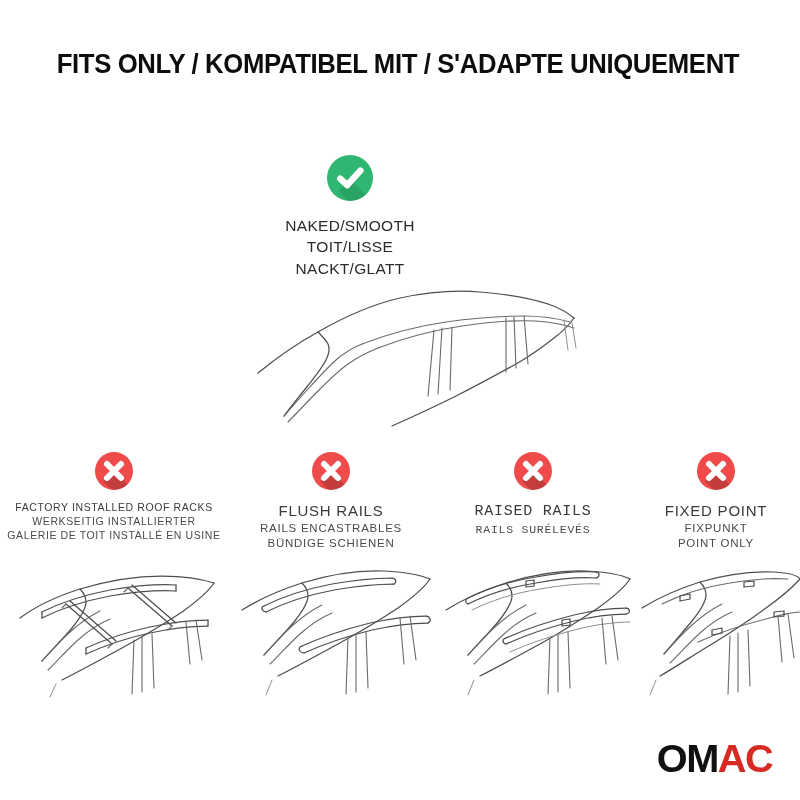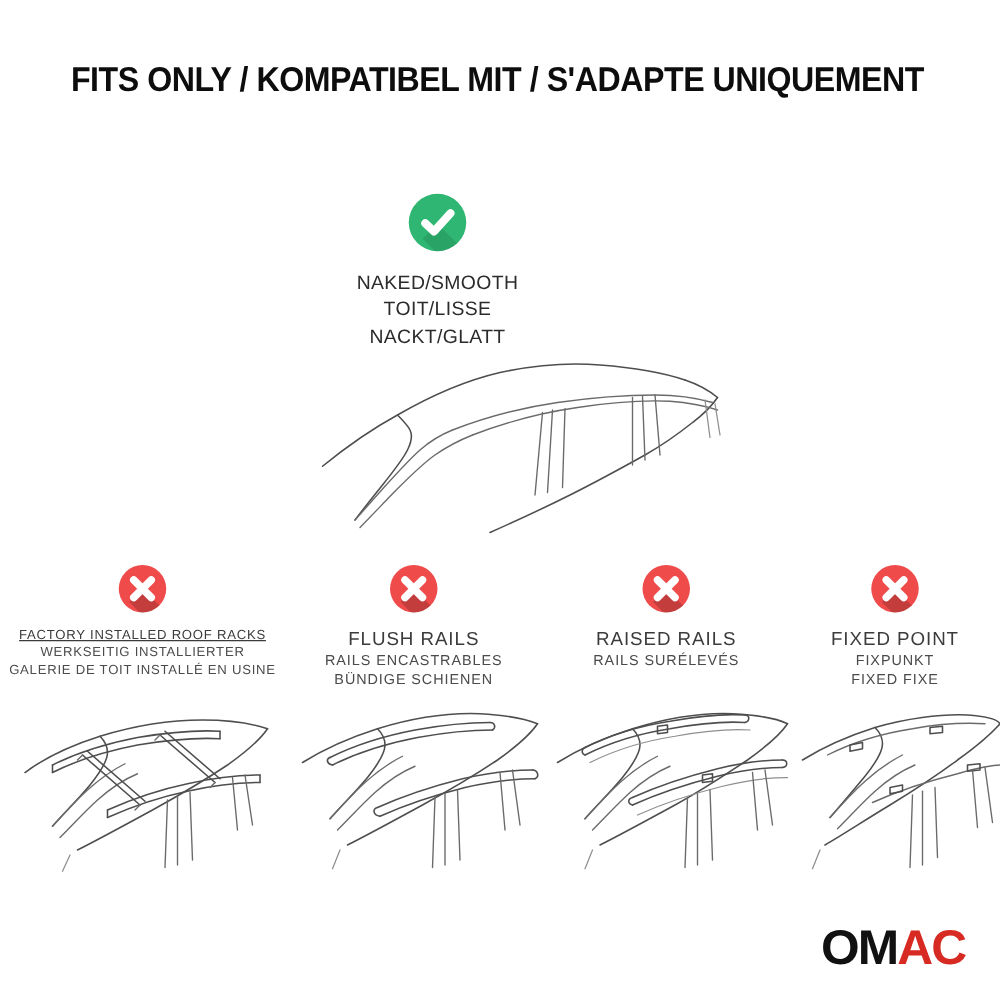--- a/index.html
+++ b/index.html
@@ -91,21 +91,21 @@
   }
 
   
   .col {
     position: absolute;
     top: 452px;
     text-align: center;
   }
   #col-0 { left: 0px;   width: 228px; }
   #col-1 { left: 228px; width: 206px; }
-  #col-2 { left: 434px; width: 198px; }
+  #col-2 { left: 434px; width: 198px; font-family: Liberation Mono, monospace; }
   #col-3 { left: 632px; width: 168px; }
 
   .x-badge {
     width: 38px;
     height: 38px;
     background: #ef4b4b;
   }
   .x-badge .shadow {
     position: absolute;
     left: 50%;
@@ -125,21 +125,21 @@
     font-size: 15px;
     letter-spacing: 0.75px;
     color: #3b3b3b;
     font-weight: normal;
   }
   .col-labels .ln {
     font-size: 11.5px;
     letter-spacing: 0.75px;
     color: #4b4b4b;
   }
-  #col-0 .col-labels .l0 { font-size: 10.5px; letter-spacing: 0.6px; text-decoration: underline; }
+  #col-0 .col-labels .l0 { font-size: 10.5px; letter-spacing: 0.6px; }
   #col-0 .col-labels .ln { font-size: 10.5px; letter-spacing: 0.6px; }
 
   .col-art {
     position: absolute;
     top: 100px;
     left: 0;
     width: 100%;
     height: 150px;
   }
 
@@ -392,21 +392,21 @@
   <div class="badge x-badge">
     <div class="shadow"></div>
     <svg width="38" height="38" viewBox="0 0 38 38" aria-hidden="true">
       <path d="M12 12 L26 26 M26 12 L12 26" fill="none" stroke="#ffffff" stroke-width="6" stroke-linecap="round"></path>
     </svg>
   </div>
 
   <div class="col-labels">
     <div class="l0">FIXED POINT</div>
     <div class="ln">FIXPUNKT</div>
-    <div class="ln">FIXED FIXE</div>
+    <div class="ln">POINT ONLY</div>
   </div>
 
   <div class="col-art">
     <svg width="168" height="150" viewBox="0 0 168 150" aria-hidden="true">
 
       <path class="ln-art-dark" d="M10,56 C26,46 46,37 68,30 C92,23 120,19 142,20 C158,21 166,24 168,27"></path>
       <path class="ln-art-dark" d="M68,30 C72,34 74,38 74,43 C74,50 68,59 60,69 C50,81 40,93 32,102"></path>
       <path class="ln-art-dark" d="M168,27 C160,36 148,46 134,56 C118,68 98,81 80,92 C60,104 42,116 28,124"></path>
 
       <path class="ln-art" d="M32,102 C40,93 50,82 60,73 C70,64 80,57 90,52"></path>

